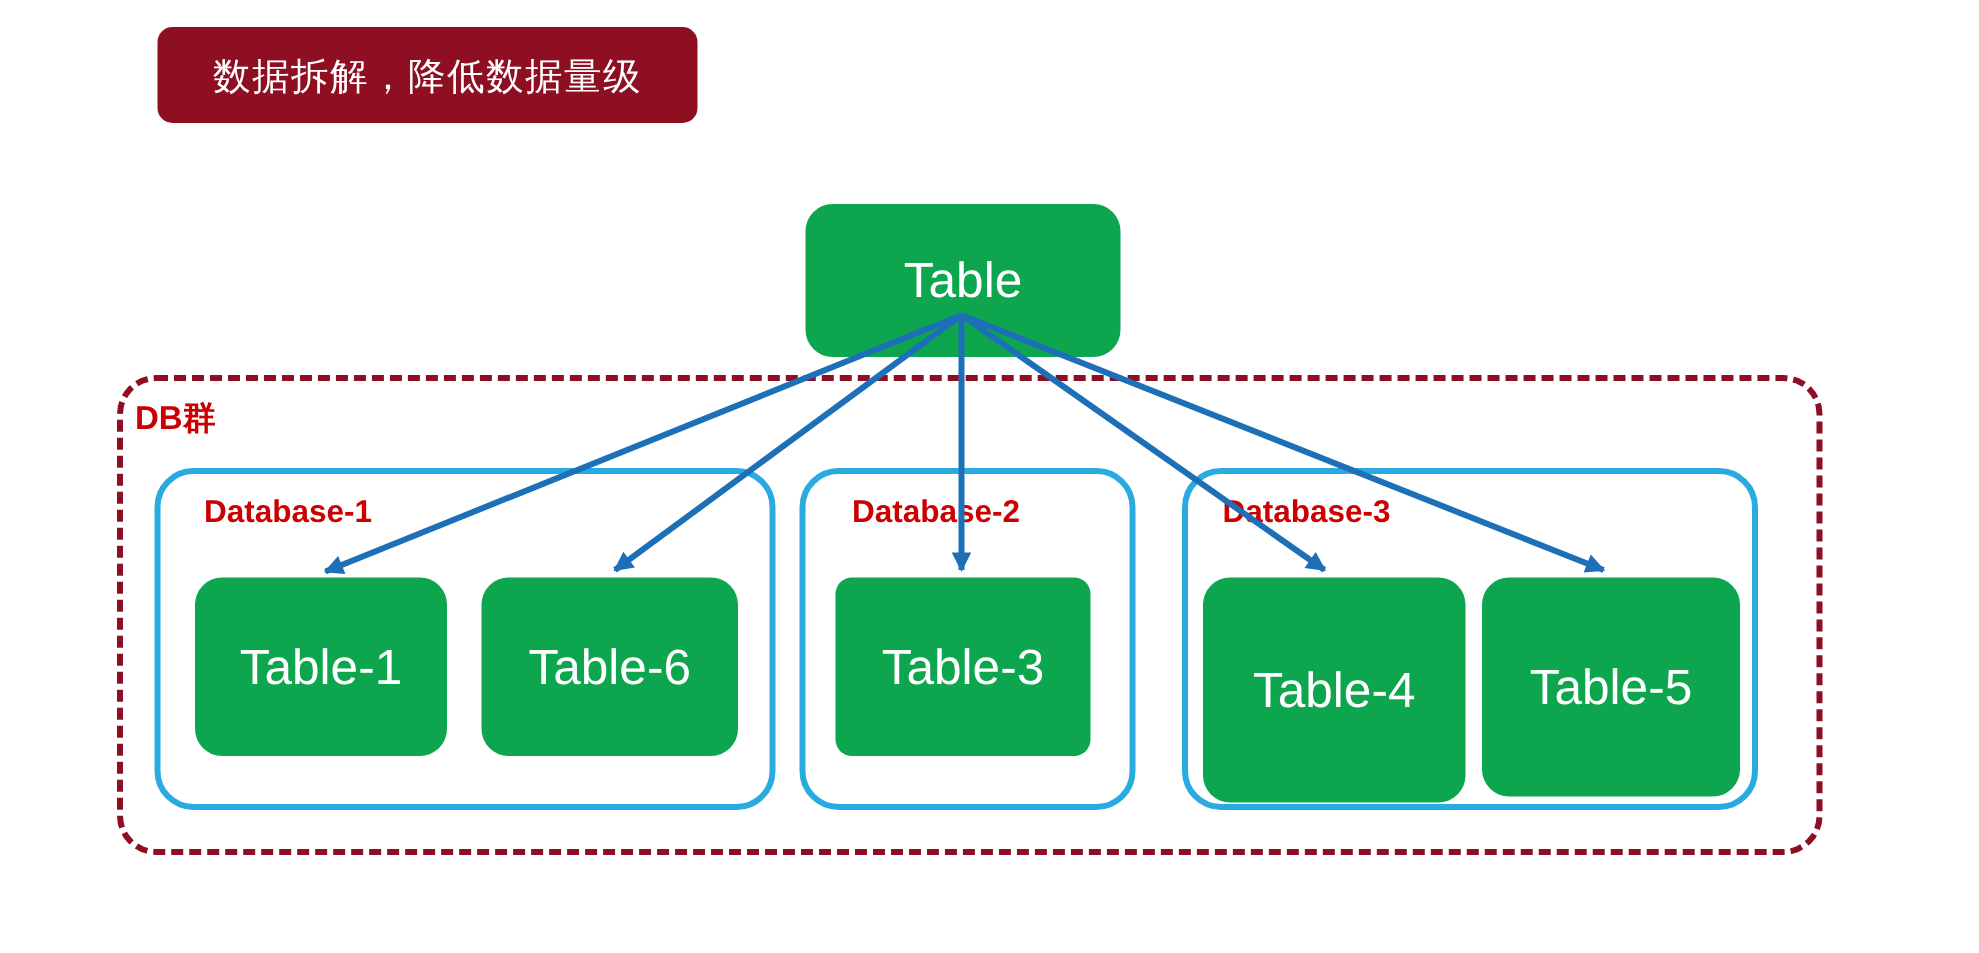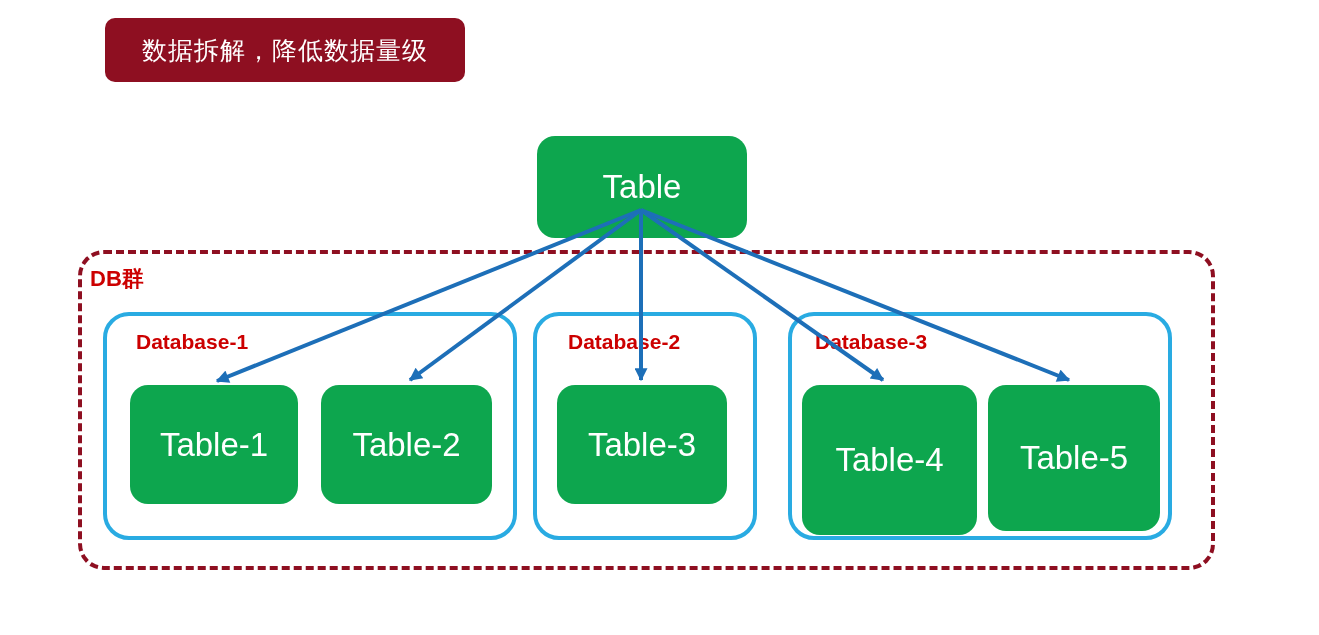--- a/index.html
+++ b/index.html
@@ -34,21 +34,21 @@
     position:absolute;
     background:var(--node_green);
     border-radius:18px;
     display:flex;align-items:center;justify-content:center;
     color:var(--node_text);
     font-size:33px;
   }
   .node.root{left:537px;top:108px;width:210px;height:102px;margin-top:28px;}
   .node.t1{left:130px;top:385px;width:168px;height:119px;}
   .node.t2{left:321px;top:385px;width:171px;height:119px;}
-  .node.t3{left:557px;top:385px;width:170px;height:119px;}
+  .node.t3{left:557px;top:385px;width:170px;height:119px;border-radius:11px;}
   .node.t4{left:802px;top:385px;width:175px;height:150px;}
   .node.t5{left:988px;top:385px;width:172px;height:146px;}
   .cluster{
     position:absolute;left:78px;top:250px;width:1137px;height:320px;
     border:4px dashed var(--maroon);
     border-radius:26px;
     box-sizing:border-box;
   }
   .cluster-label{
     position:absolute;left:90px;top:264px;
@@ -100,21 +100,21 @@
   <div class="db d2"></div>
   <span class="db-label l2">Database-2</span>
 
   <div class="db d3"></div>
   <span class="db-label l3">Database-3</span>
 
   <div class="node t1">
     <span>Table-1</span>
   </div>
   <div class="node t2">
-    <span>Table-2</span>
+    <span>Table-6</span>
   </div>
   <div class="node t3">
     <span>Table-3</span>
   </div>
   <div class="node t4">
     <span>Table-4</span>
   </div>
   <div class="node t5">
     <span>Table-5</span>
   </div>

